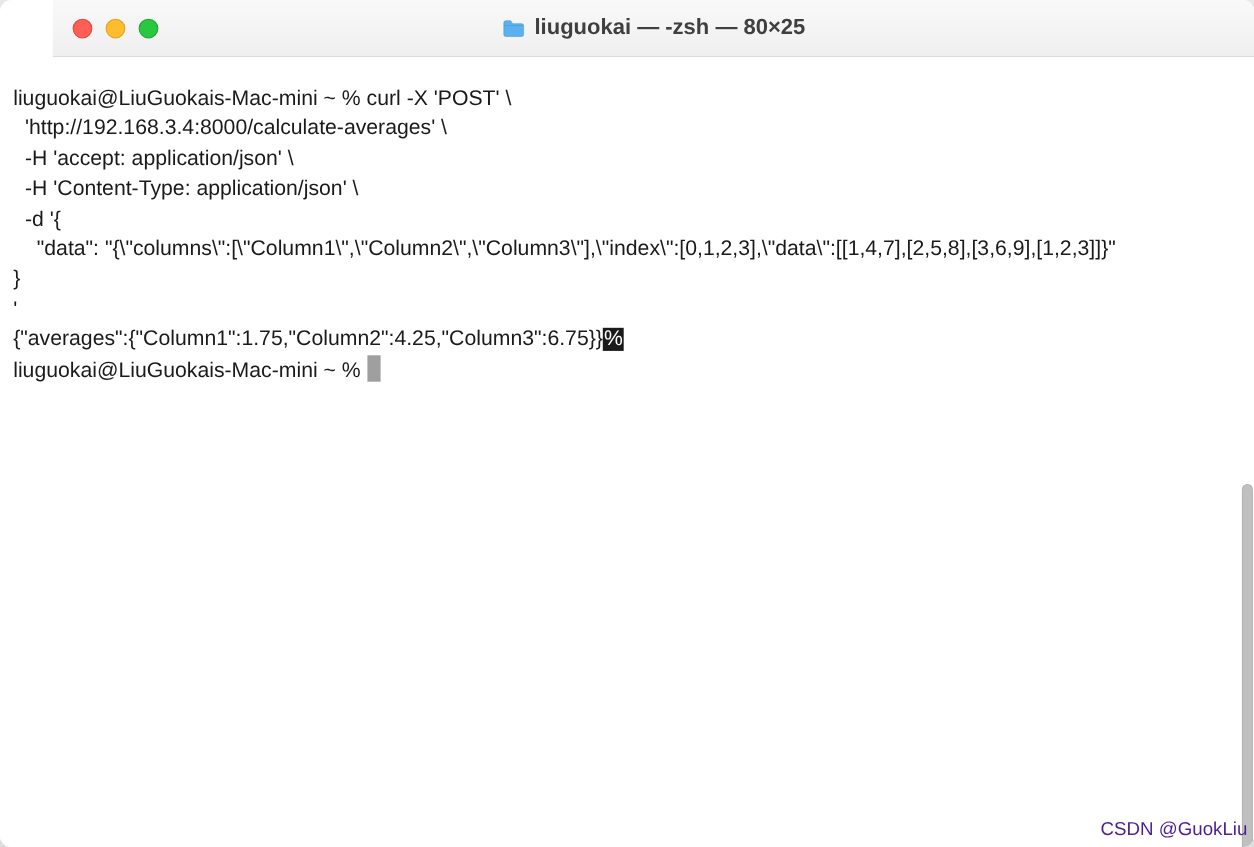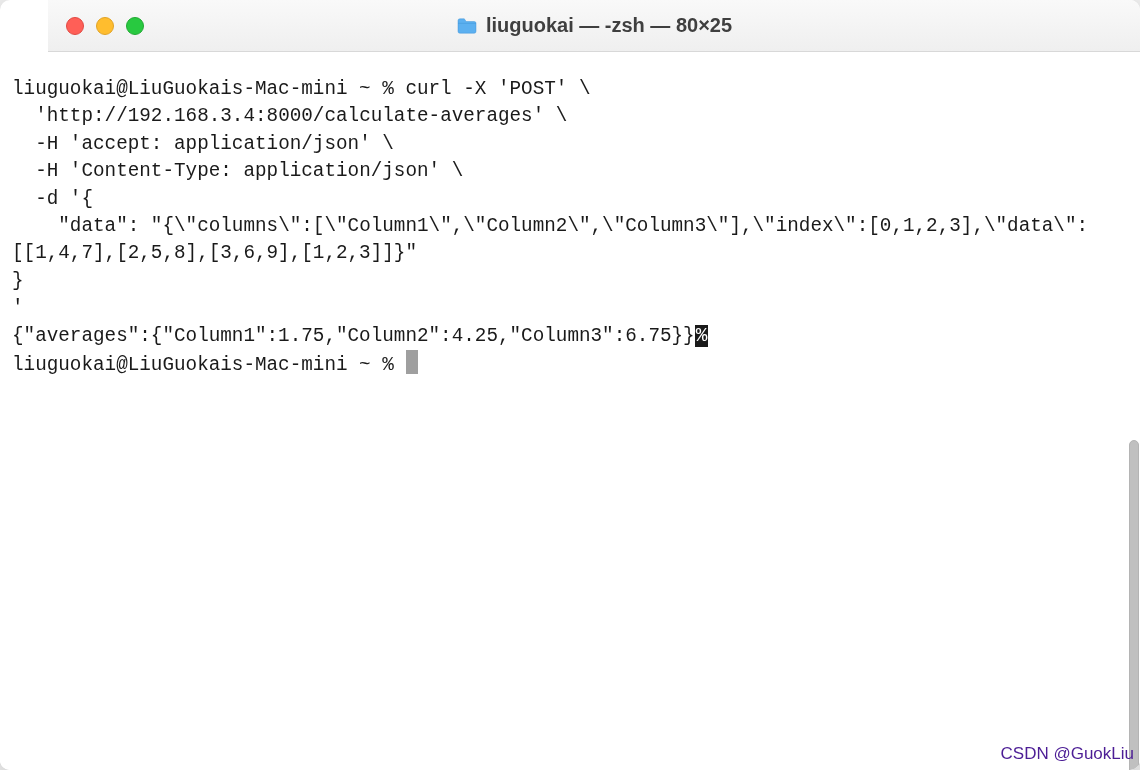--- a/index.html
+++ b/index.html
@@ -67,21 +67,21 @@
     .folder-icon svg { display:block; }
     .title-text {
       font-size: 20px;
       font-weight: 600;
       color: #3f3f3f;
     }
     .terminal-body {
       flex: 1;
       background: #ffffff;
       padding: 24px 12px 12px 12px;
-      font-family: Liberation Mono, monospace;
+      font-family: Liberation Sans, sans-serif;
       font-size: 19.3px;
       line-height: 1.42;
       color: #1a1a1a;
       white-space: pre-wrap;
       word-break: break-all;
       overflow: hidden;
       position: relative;
     }
     .cursor-block {
       display: inline-block;

